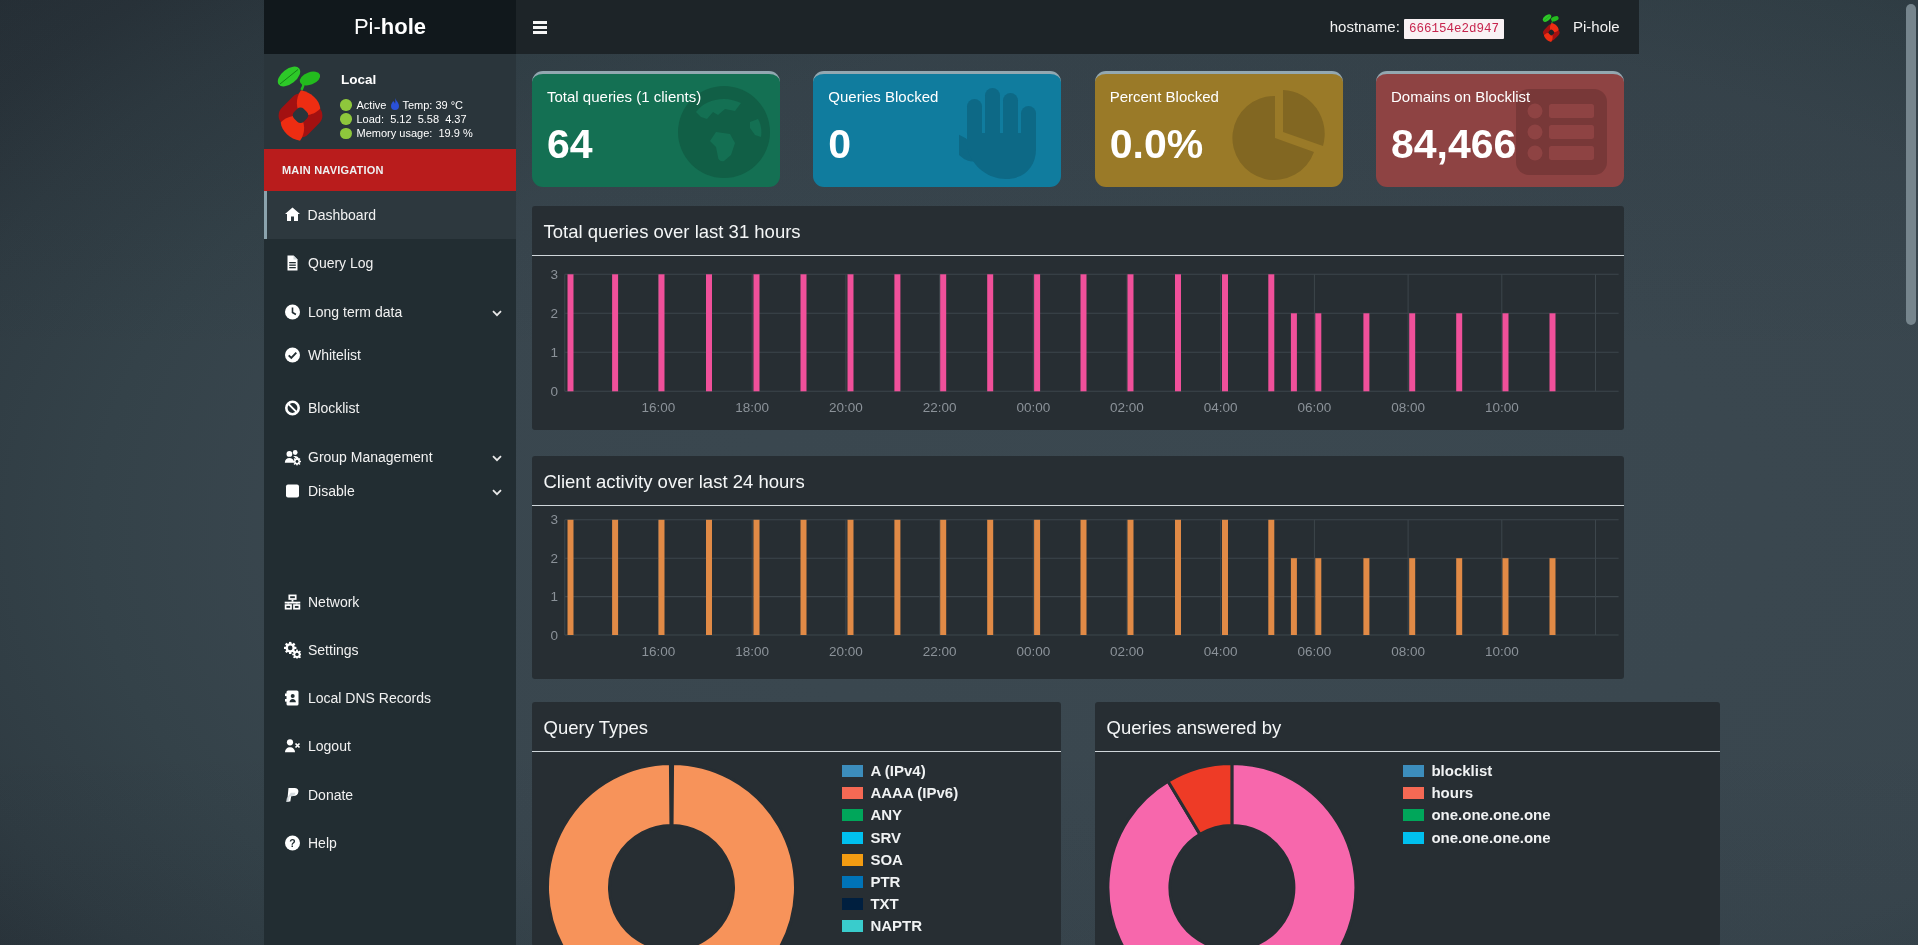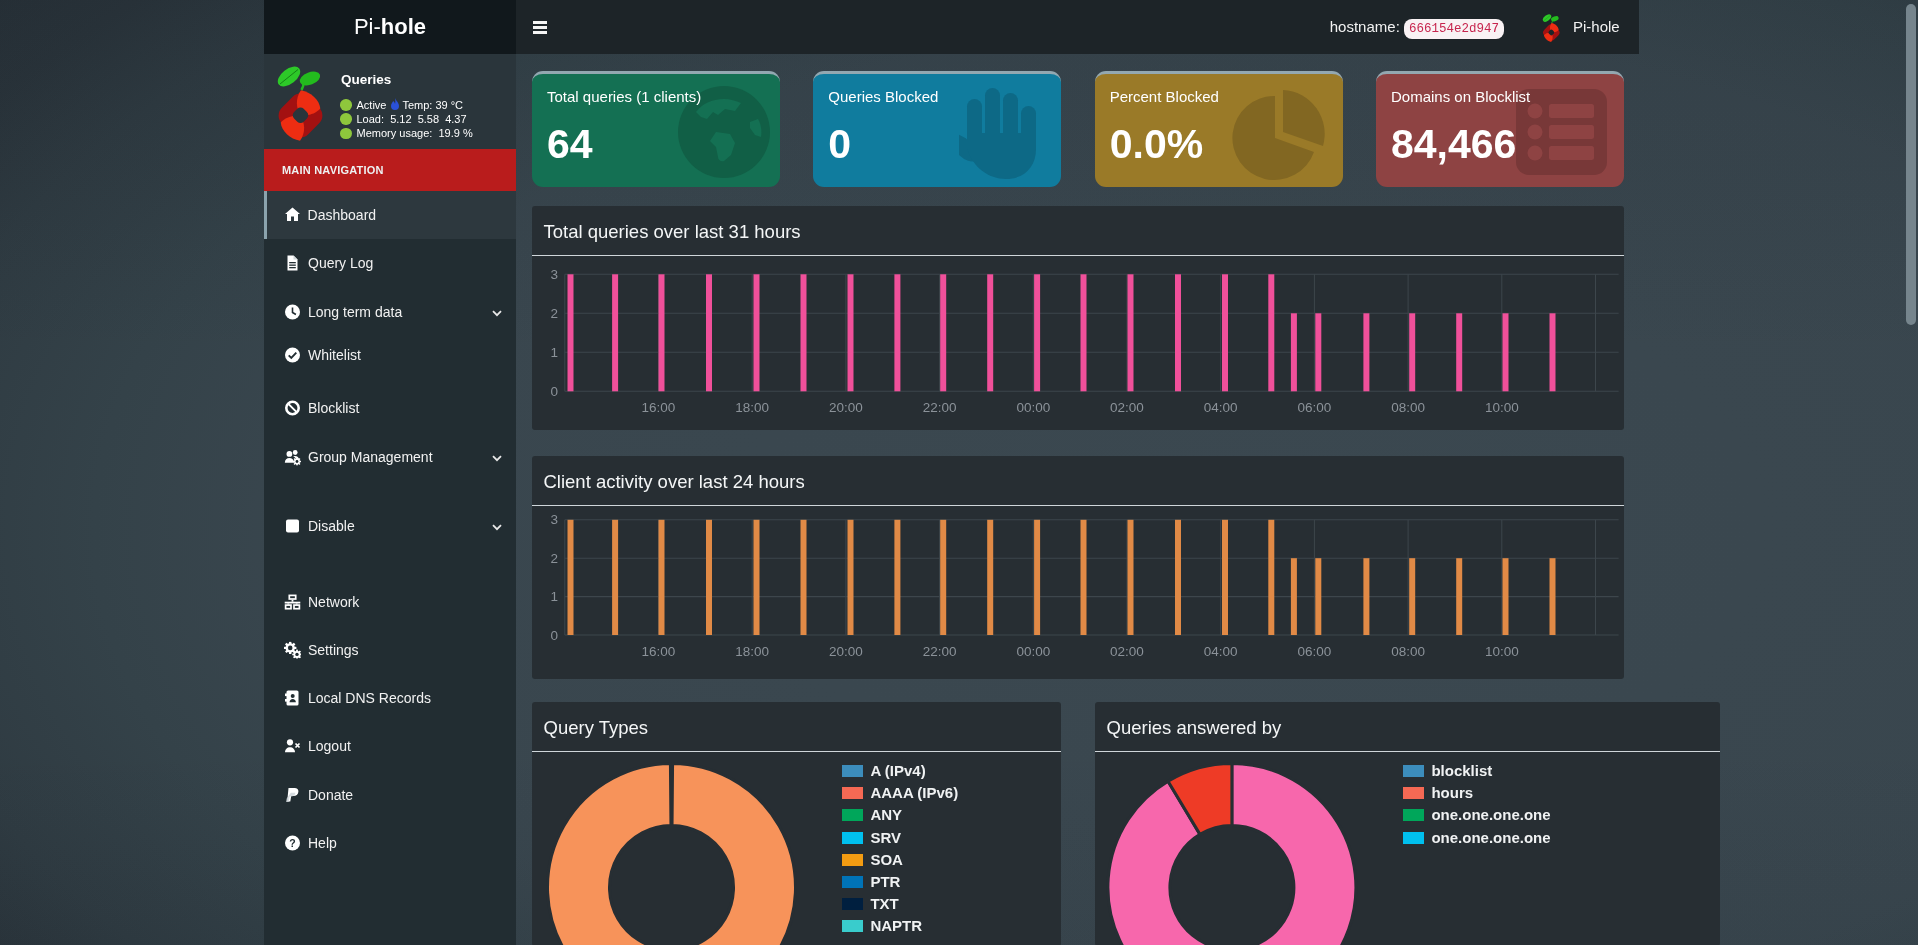--- a/index.html
+++ b/index.html
@@ -7,21 +7,21 @@
 .abs{position:absolute}
 #page{position:relative;width:1918px;height:945px}
 
 #logo{left:264px;top:0;width:252px;height:54px;background:#11181c;color:#fff;
  font-size:22px;text-align:center;line-height:54px;font-weight:300}
 #logo b{font-weight:700}
 #navbar{left:516px;top:0;width:1123px;height:54px;background:#1d2428}
 .hbar{left:533px;width:14px;height:3.4px;background:#f4f4f4}
 #hostlbl{right:0;top:0;height:54px;line-height:54px;color:#f2f2f2;font-size:15px}
 #hostcode{background:#f9f2f4;color:#c7254e;font-family:"Liberation Mono",monospace;
- font-size:12.5px;padding:3px 5px;border-radius:8px}
+ font-size:12.5px;padding:3px 5px;border-radius:1px}
 
 #sidebar{left:264px;top:54px;width:252px;height:891px;background:#222d32}
 #status{left:0;top:0;width:252px;height:95px;background:#2a353b}
 #stitle{left:77px;top:18px;color:#fff;font-weight:700;font-size:13.5px}
 .srow{left:76px;color:#fff;font-size:11px;white-space:nowrap}
 .srow b{font-weight:400}
 .sdot{display:inline-block;width:11.5px;height:11.5px;border-radius:50%;background:#8ec73c;
  vertical-align:-2px;margin-right:5px}
 #mainnav{left:0;top:95px;width:252px;height:42px;background:#b91c1c;color:#eef1f2;
  font-size:11px;font-weight:700;line-height:42px;text-indent:18px;letter-spacing:.2px}
@@ -68,21 +68,21 @@
         <svg width="52" height="78" viewBox="0 0 52 78" style="position:absolute;left:11px;top:9px">
           <ellipse cx="14" cy="13.5" rx="13" ry="7.4" transform="rotate(-38 14 13.5)" fill="#2dc928"></ellipse>
 <path d="M5 21 L23 6.5" stroke="#117a14" stroke-width="0.9" fill="none"></path>
 <ellipse cx="35" cy="15.5" rx="10.6" ry="6.2" transform="rotate(-20 35 15.5)" fill="#23bb1e"></ellipse>
 <path d="M26.5 27c1.5-2.5 2.3-4.5 2-7.5" stroke="#23bb1e" stroke-width="2.6" fill="none"></path>
 <rect x="-18.7" y="-18.7" width="37.4" height="37.4" rx="11" transform="translate(25.5 52.5) rotate(45)" fill="#a31111"></rect>
 <path d="M26 27.2 C36 29 44.5 37 45.3 45.5 C40 51.5 31 53.5 26 51 C21 47 20 35 26 27.2 Z" fill="#ee2d12"></path>
 <path d="M25 77.8 C15 76 6.5 68 5.7 59.5 C11 53.5 20 51.5 25 54 C30 58 31 70 25 77.8 Z" fill="#ee2d12"></path>
 <rect x="-6.8" y="-6.8" width="13.6" height="13.6" rx="4.5" transform="translate(25.5 52.3) rotate(45)" fill="#2a353b"></rect>
         </svg>
-        <div class="abs" id="stitle">Queries</div>
+        <div class="abs" id="stitle">Local</div>
         <div class="abs srow" style="top:43.5px"><span class="sdot"></span>Active <svg width="10" height="13" viewBox="0 0 10 13" style="vertical-align:-2px">
             <path d="M5 0C6 3 9 4.5 9 8a4 4 0 0 1-8 0C1 5.5 2.5 4.5 3.3 3 4 4 4.8 4.6 5 6 5.6 4 5.3 2 5 0z" fill="#2a51d8"></path>
           </svg> <b>Temp:</b>&nbsp;39&nbsp;°C</div>
         <div class="abs srow" style="top:58.5px"><span class="sdot"></span><b>Load:</b>&nbsp; 5.12&nbsp; 5.58&nbsp; 4.37</div>
         <div class="abs srow" style="top:73px"><span class="sdot"></span><b>Memory usage:</b>&nbsp; 19.9&nbsp;%</div>
       </div>
       <div class="abs" id="mainnav">MAIN NAVIGATION</div>
       <div class="abs mi act" style="top:137.0px">
         <span class="ic"><svg width="17" height="17" viewBox="0 0 17 17" style="">
             <path d="M8.5 1 1 7.5h2v7h4v-4.4h3v4.4h4v-7h2z" fill="#fff"></path>
@@ -137,21 +137,21 @@
             <rect x="12.23" y="8.80" width="1.54" height="2.10" rx="0.4" transform="rotate(225 13.0 13.0)" fill="#fff"></rect>
             <rect x="12.23" y="8.80" width="1.54" height="2.10" rx="0.4" transform="rotate(270 13.0 13.0)" fill="#fff"></rect>
             <rect x="12.23" y="8.80" width="1.54" height="2.10" rx="0.4" transform="rotate(315 13.0 13.0)" fill="#fff"></rect>
             <circle cx="13.0" cy="13.0" r="1.40" fill="#222d32"></circle>
           </svg></span>
         <span class="tx">Group Management</span>
         <span class="ch"><svg width="10" height="7" viewBox="0 0 10 7">
             <path d="M1 1.2l4 4 4-4" stroke="#e8e8e8" stroke-width="1.8" fill="none"></path>
           </svg></span>
       </div>
-      <div class="abs mi" style="top:448px">
+      <div class="abs mi" style="top:413px">
         <span class="ic"><svg width="17" height="17" viewBox="0 0 17 17" style="">
             <rect x="2" y="2" width="13" height="13" rx="2" fill="#fff"></rect>
           </svg></span>
         <span class="tx">Disable</span>
         <span class="ch"><svg width="10" height="7" viewBox="0 0 10 7">
             <path d="M1 1.2l4 4 4-4" stroke="#e8e8e8" stroke-width="1.8" fill="none"></path>
           </svg></span>
       </div>
       <div class="abs mi" style="top:523.4px">
         <span class="ic"><svg width="17" height="17" viewBox="0 0 17 17" style="">

